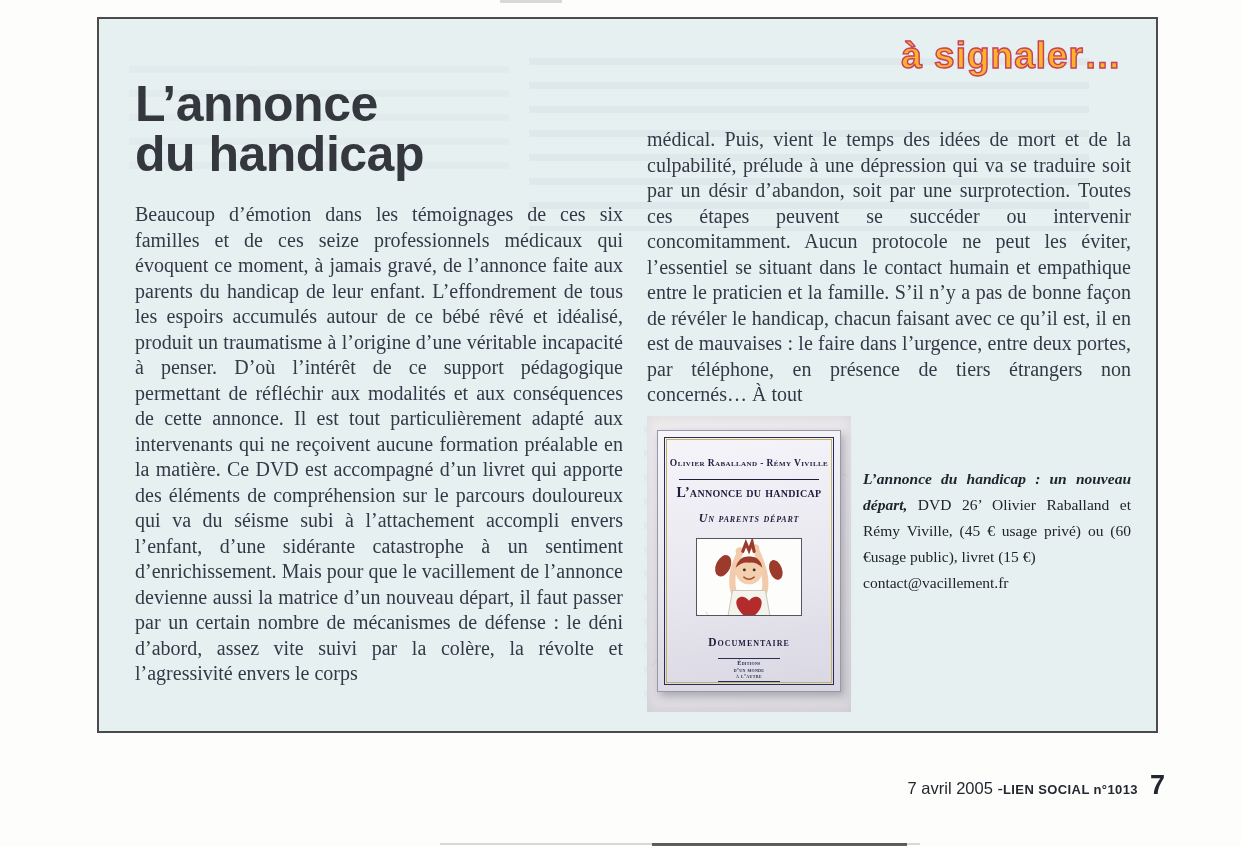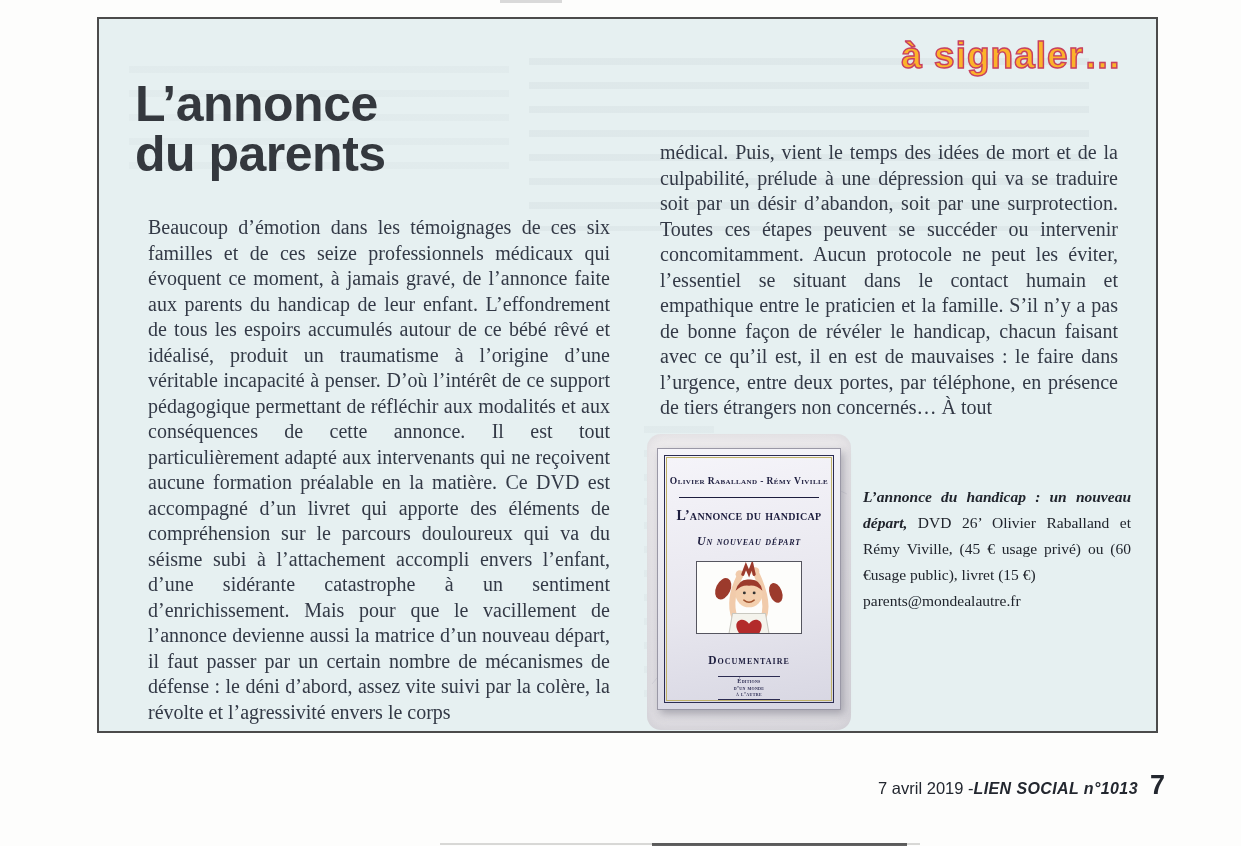--- a/index.html
+++ b/index.html
@@ -41,21 +41,21 @@
   }
 
   
   .serif{
     font-family:"Liberation Serif",serif;
     font-size:20px;line-height:25.5px;color:#333946;
     text-align:justify;
   }
   .col-left{position:absolute;left:36px;top:183px;width:488px;}
   .col-right{position:absolute;left:548px;top:108px;width:484px;}
-  .col-right p,.col-left p{margin:13px;}
+  .col-right p,.col-left p{margin:0;}
   .right-row{display:flex;gap:12px;margin-top:8px;}
   .right-sub{flex:1;min-width:0;}
 
   
   .dvd-figure{
     width:204px;height:296px;flex:0 0 204px;position:relative;
     background:linear-gradient(160deg,#efedee 0%,#e4e2e6 55%,#dcdadf 100%);
     box-shadow:inset 0 0 14px rgba(120,120,140,.18);
   }
   .dvd-sketch{position:absolute;inset:0;opacity:.25;}
@@ -68,21 +68,21 @@
   .cover-frame{
     position:absolute;inset:6px;border:1px solid #2c2c52;box-sizing:border-box;
   }
   .cover-frame-inner{
     position:absolute;inset:1px;border:1px solid #c0b168;box-sizing:border-box;
     display:flex;flex-direction:column;align-items:center;
     font-family:"Liberation Serif",serif;color:#1d1d3e;
   }
   .cover-authors{margin-top:11px;font-size:9.5px;font-weight:bold;font-variant:small-caps;letter-spacing:.4px;white-space:nowrap;}
   .cover-rule{width:140px;border-top:1.5px solid #1d1d3e;margin-top:3px;}
-  .cover-title{margin-top:5px;font-size:14px;font-weight:bold;font-variant:small-caps;letter-spacing:.3px;white-space:nowrap;}
+  .cover-title{font-size:14px;font-weight:bold;font-variant:small-caps;letter-spacing:.3px;white-space:nowrap;}
   .cover-subtitle{font-size:12px;font-weight:bold;font-style:italic;font-variant:small-caps;letter-spacing:.8px;white-space:nowrap;}
   .cover-art{
     width:106px;height:136px;margin-top:7px;background:#fdfdfb;
     border:1px solid #55555f;box-sizing:border-box;position:relative;overflow:hidden;
   }
   .cover-genre{margin-top:14px;font-size:11.5px;font-weight:bold;font-variant:small-caps;letter-spacing:1px;}
   .cover-publisher{
     margin-top:3px;width:62px;text-align:center;
     border-top:1px solid #2c2c52;border-bottom:1px solid #2c2c52;
     padding:1px 0;font-size:6px;line-height:6.5px;font-variant:small-caps;letter-spacing:.3px;color:#2c2c52;font-weight:bold;
@@ -93,62 +93,62 @@
   .caption .lead{font-weight:bold;font-style:italic;}
   .caption p{margin:0;}
   .caption .cap-par{text-align:justify;}
 
   
   .page-footer{
     position:absolute;right:76px;top:770px;
     display:flex;align-items:baseline;color:#23272f;
   }
   .footer-date{font-size:16.5px;}
-  .footer-mag{font-size:16px;font-weight:bold;letter-spacing:.4px;font-style:italic;}
+  .footer-mag{font-size:13px;font-weight:bold;letter-spacing:.4px;}
   .footer-page{font-size:27px;font-weight:bold;margin-left:12px;}
 </style>
 </head>
 <body>
 
 <div class="artifact-top"></div>
 
 <div class="page-panel">
   <div class="ghost g1"></div>
   <div class="ghost g2"></div>
   <div class="ghost g3"></div>
 
   <div class="kicker">à signaler…</div>
 
   <h1 class="article-title" style="margin:0;">
     <div>L’annonce</div>
-    <div>du parents</div>
+    <div>du handicap</div>
   </h1>
 
   <div class="col-left serif">
     <p>Beaucoup d’émotion dans les témoignages de ces six familles et de ces seize professionnels médicaux qui évoquent ce moment, à jamais gravé, de l’annonce faite aux parents du handicap de leur enfant. L’effondrement de tous les espoirs accumulés autour de ce bébé rêvé et idéalisé, produit un traumatisme à l’origine d’une véritable incapacité à penser. D’où l’intérêt de ce support pédagogique permettant de réfléchir aux modalités et aux conséquences de cette annonce. Il est tout particulièrement adapté aux intervenants qui ne reçoivent aucune formation préalable en la matière. Ce DVD est accompagné d’un livret qui apporte des éléments de compréhension sur le parcours douloureux qui va du séisme subi à l’attachement accompli envers l’enfant, d’une sidérante catastrophe à un sentiment d’enrichissement. Mais pour que le vacillement de l’annonce devienne aussi la matrice d’un nouveau départ, il faut passer par un certain nombre de mécanismes de défense : le déni d’abord, assez vite suivi par la colère, la révolte et l’agressivité envers le corps</p>
   </div>
 
   <div class="col-right serif">
     <p>médical. Puis, vient le temps des idées de mort et de la culpabilité, prélude à une dépression qui va se traduire soit par un désir d’abandon, soit par une surprotection. Toutes ces étapes peuvent se succéder ou intervenir concomitamment. Aucun protocole ne peut les éviter, l’essentiel se situant dans le contact humain et empathique entre le praticien et la famille. S’il n’y a pas de bonne façon de révéler le handicap, chacun faisant avec ce qu’il est, il en est de mauvaises : le faire dans l’urgence, entre deux portes, par téléphone, en présence de tiers étrangers non concernés… À tout</p>
 
     <div class="right-row">
 
-      <figure class="dvd-figure" style="margin:0;border-radius:14px;">
+      <figure class="dvd-figure" style="margin:0;">
         <svg class="dvd-sketch" width="204" height="296" viewBox="0 0 204 296">
           <path d="M10,40 Q60,10 120,30 T200,60" fill="none" stroke="#aab" stroke-width="1"></path>
           <path d="M5,250 Q50,200 30,160" fill="none" stroke="#aab" stroke-width="1"></path>
           <path d="M170,240 Q190,190 160,150" fill="none" stroke="#aab" stroke-width="1"></path>
         </svg>
         <div class="dvd-card">
           <div class="cover-frame">
             <div class="cover-frame-inner">
               <div class="cover-authors">Olivier Raballand - Rémy Viville</div>
               <div class="cover-rule"></div>
               <div class="cover-title">L’annonce du handicap</div>
-              <div class="cover-subtitle">Un nouveau départ</div>
+              <div class="cover-subtitle">Un parents départ</div>
               <div class="cover-art">
                 <svg width="104" height="134" viewBox="0 0 100 130">
 
                   <path d="M10,120 Q20,90 8,70" fill="none" stroke="#ddd" stroke-width="1"></path>
                   <path d="M90,115 Q82,95 92,75" fill="none" stroke="#ddd" stroke-width="1"></path>
 
                   <path d="M36,54 C31,40 36,24 41,14" fill="none" stroke="#f1cbab" stroke-width="6" stroke-linecap="round"></path>
                   <path d="M64,54 C69,42 64,26 57,11" fill="none" stroke="#f1cbab" stroke-width="6" stroke-linecap="round"></path>
                   <circle cx="41" cy="12" r="4" fill="#f1cbab"></circle>
                   <circle cx="56" cy="9" r="4" fill="#f1cbab"></circle>
@@ -182,27 +182,27 @@
               </div>
             </div>
           </div>
         </div>
       </figure>
 
       <div class="right-sub">
 
         <div class="caption">
           <p class="cap-par"><span class="lead">L’annonce du handicap : un nouveau départ,</span><span> DVD 26’ Olivier Raballand et Rémy Viville, (45 € usage privé) ou (60 €usage public), livret (15 €)</span></p>
-          <p>parents@mondealautre.fr</p>
+          <p>contact@vacillement.fr</p>
         </div>
       </div>
     </div>
   </div>
 </div>
 
 <div class="page-footer">
-  <span class="footer-date">7 avril 2019 - </span>
+  <span class="footer-date">7 avril 2005 - </span>
   <span class="footer-mag">LIEN SOCIAL n°1013</span>
   <span class="footer-page">7</span>
 </div>
 
 <div class="artifact-bottom-light"></div>
 <div class="artifact-bottom-dark"></div>
 
 </body></html>

